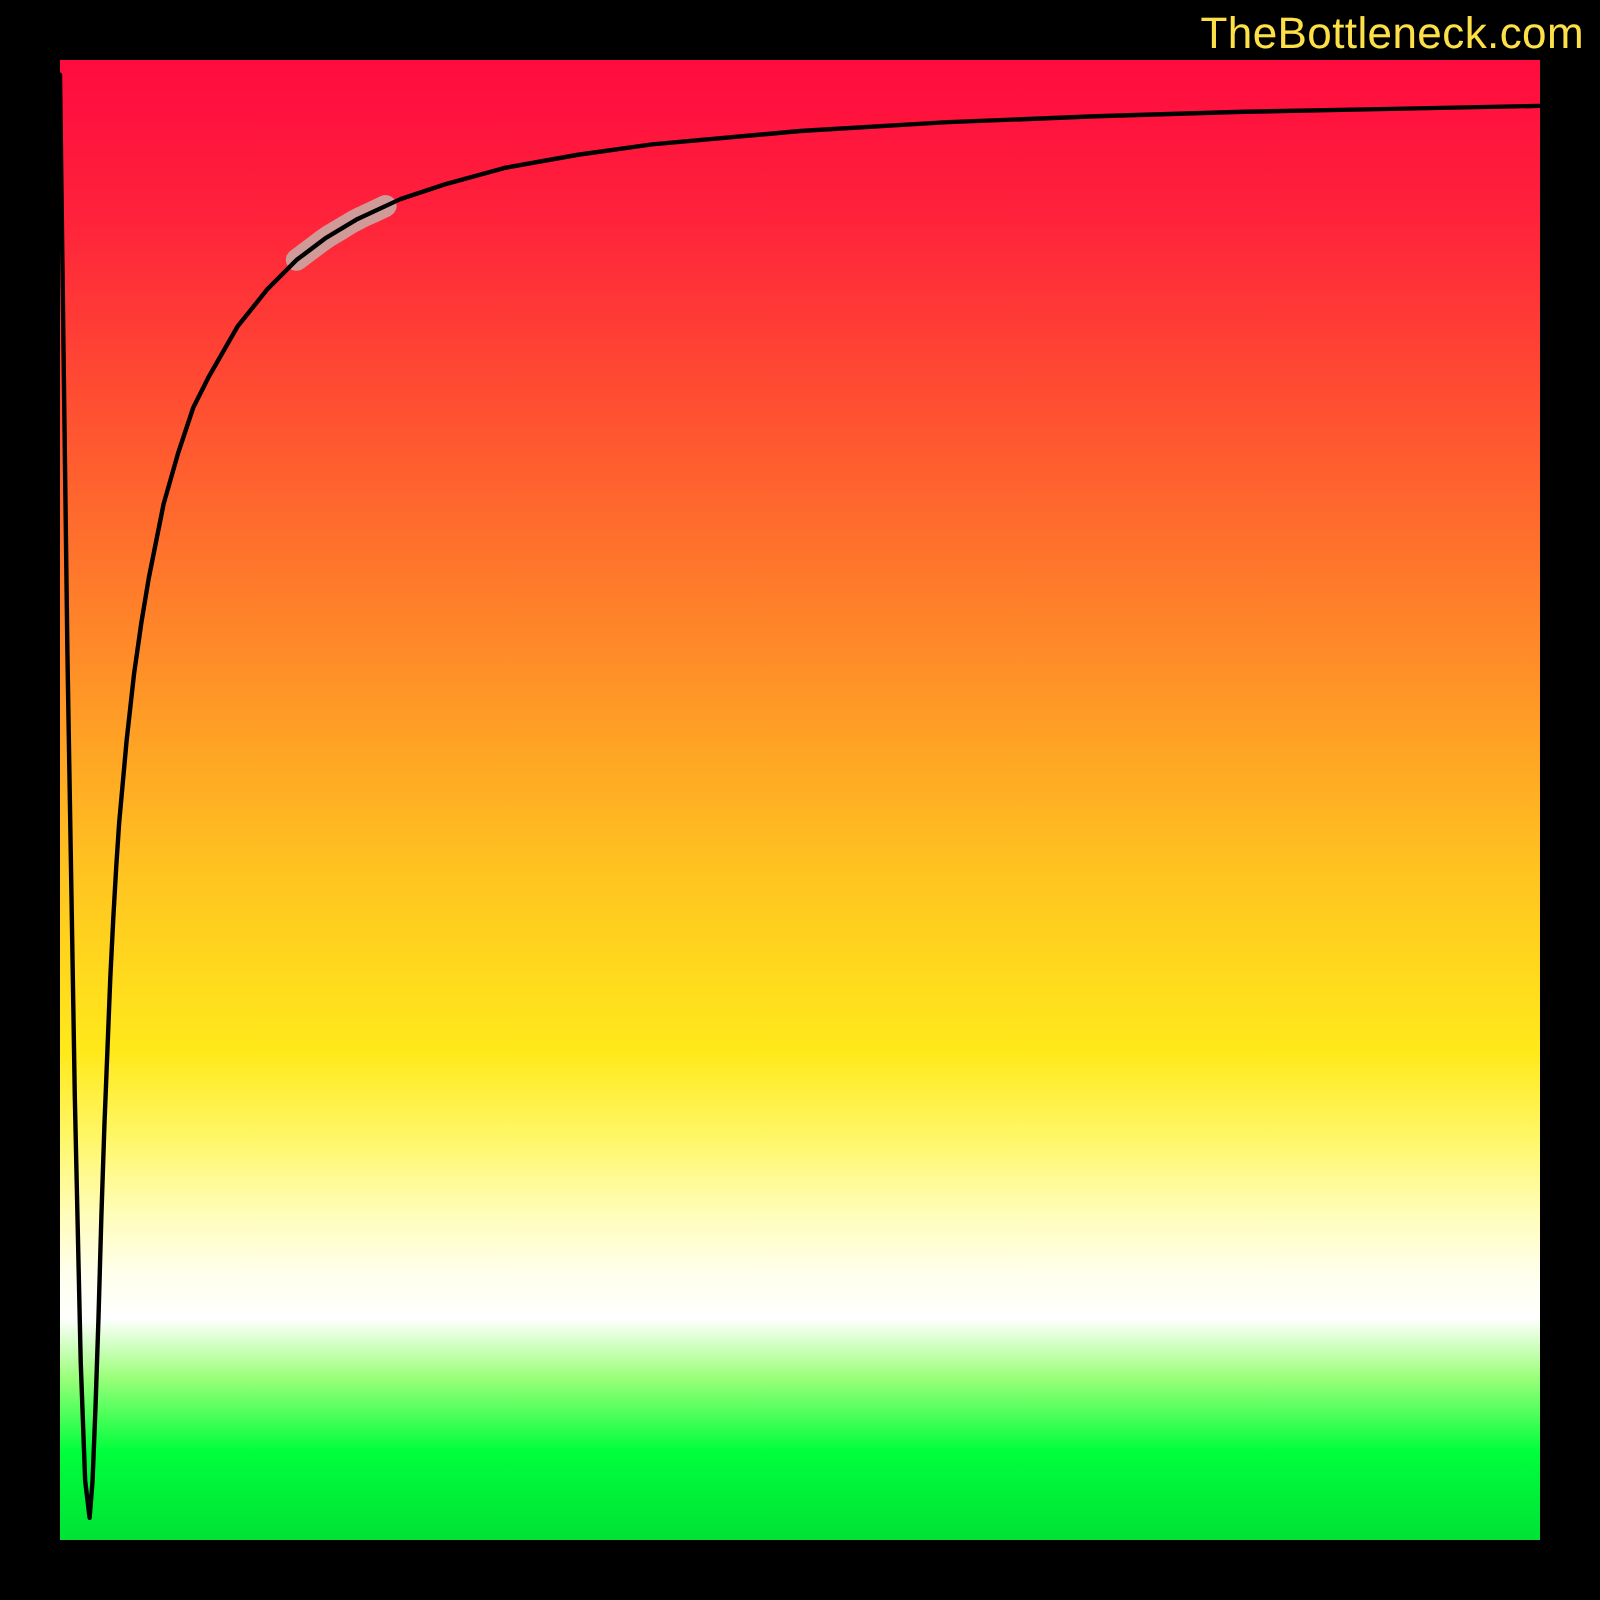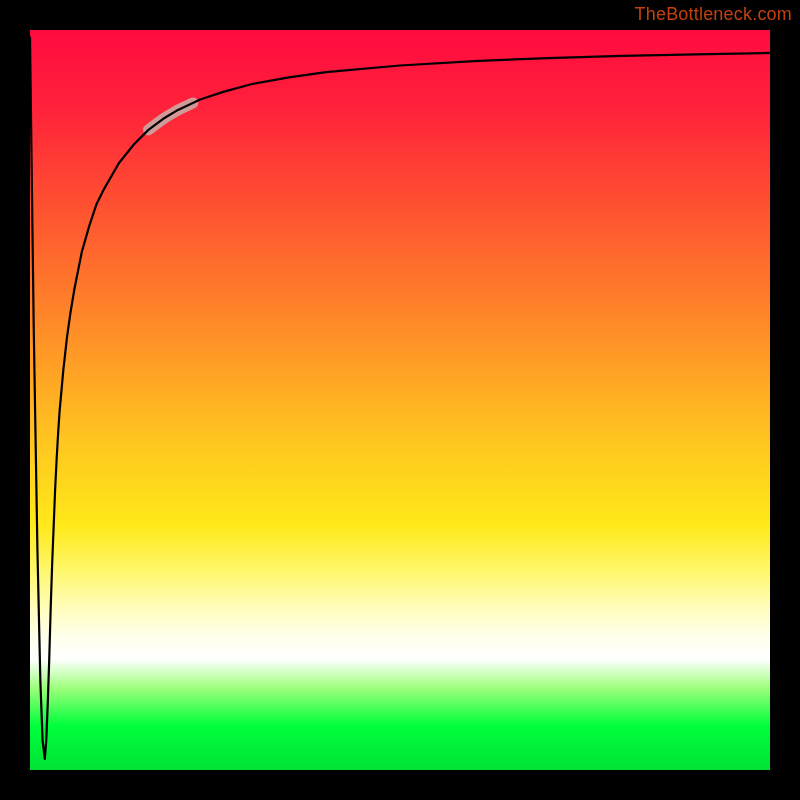--- a/index.html
+++ b/index.html
@@ -38,22 +38,22 @@
       #9bff7a 89%,
       #00ff3c 94%,
       #00e235 100%
     );
     overflow: hidden;
   }
   .watermark {
     position: absolute;
     top: 4px;
     right: 8px;
-    color: #c2410c;
-    font-size: 18px;
+    color: #fde047;
+    font-size: 22px;
     font-weight: 500;
     letter-spacing: 0.2px;
     z-index: 5;
   }
   svg.curve {
     position: absolute;
     left: 0;
     top: 0;
     width: 740px;
     height: 740px;

